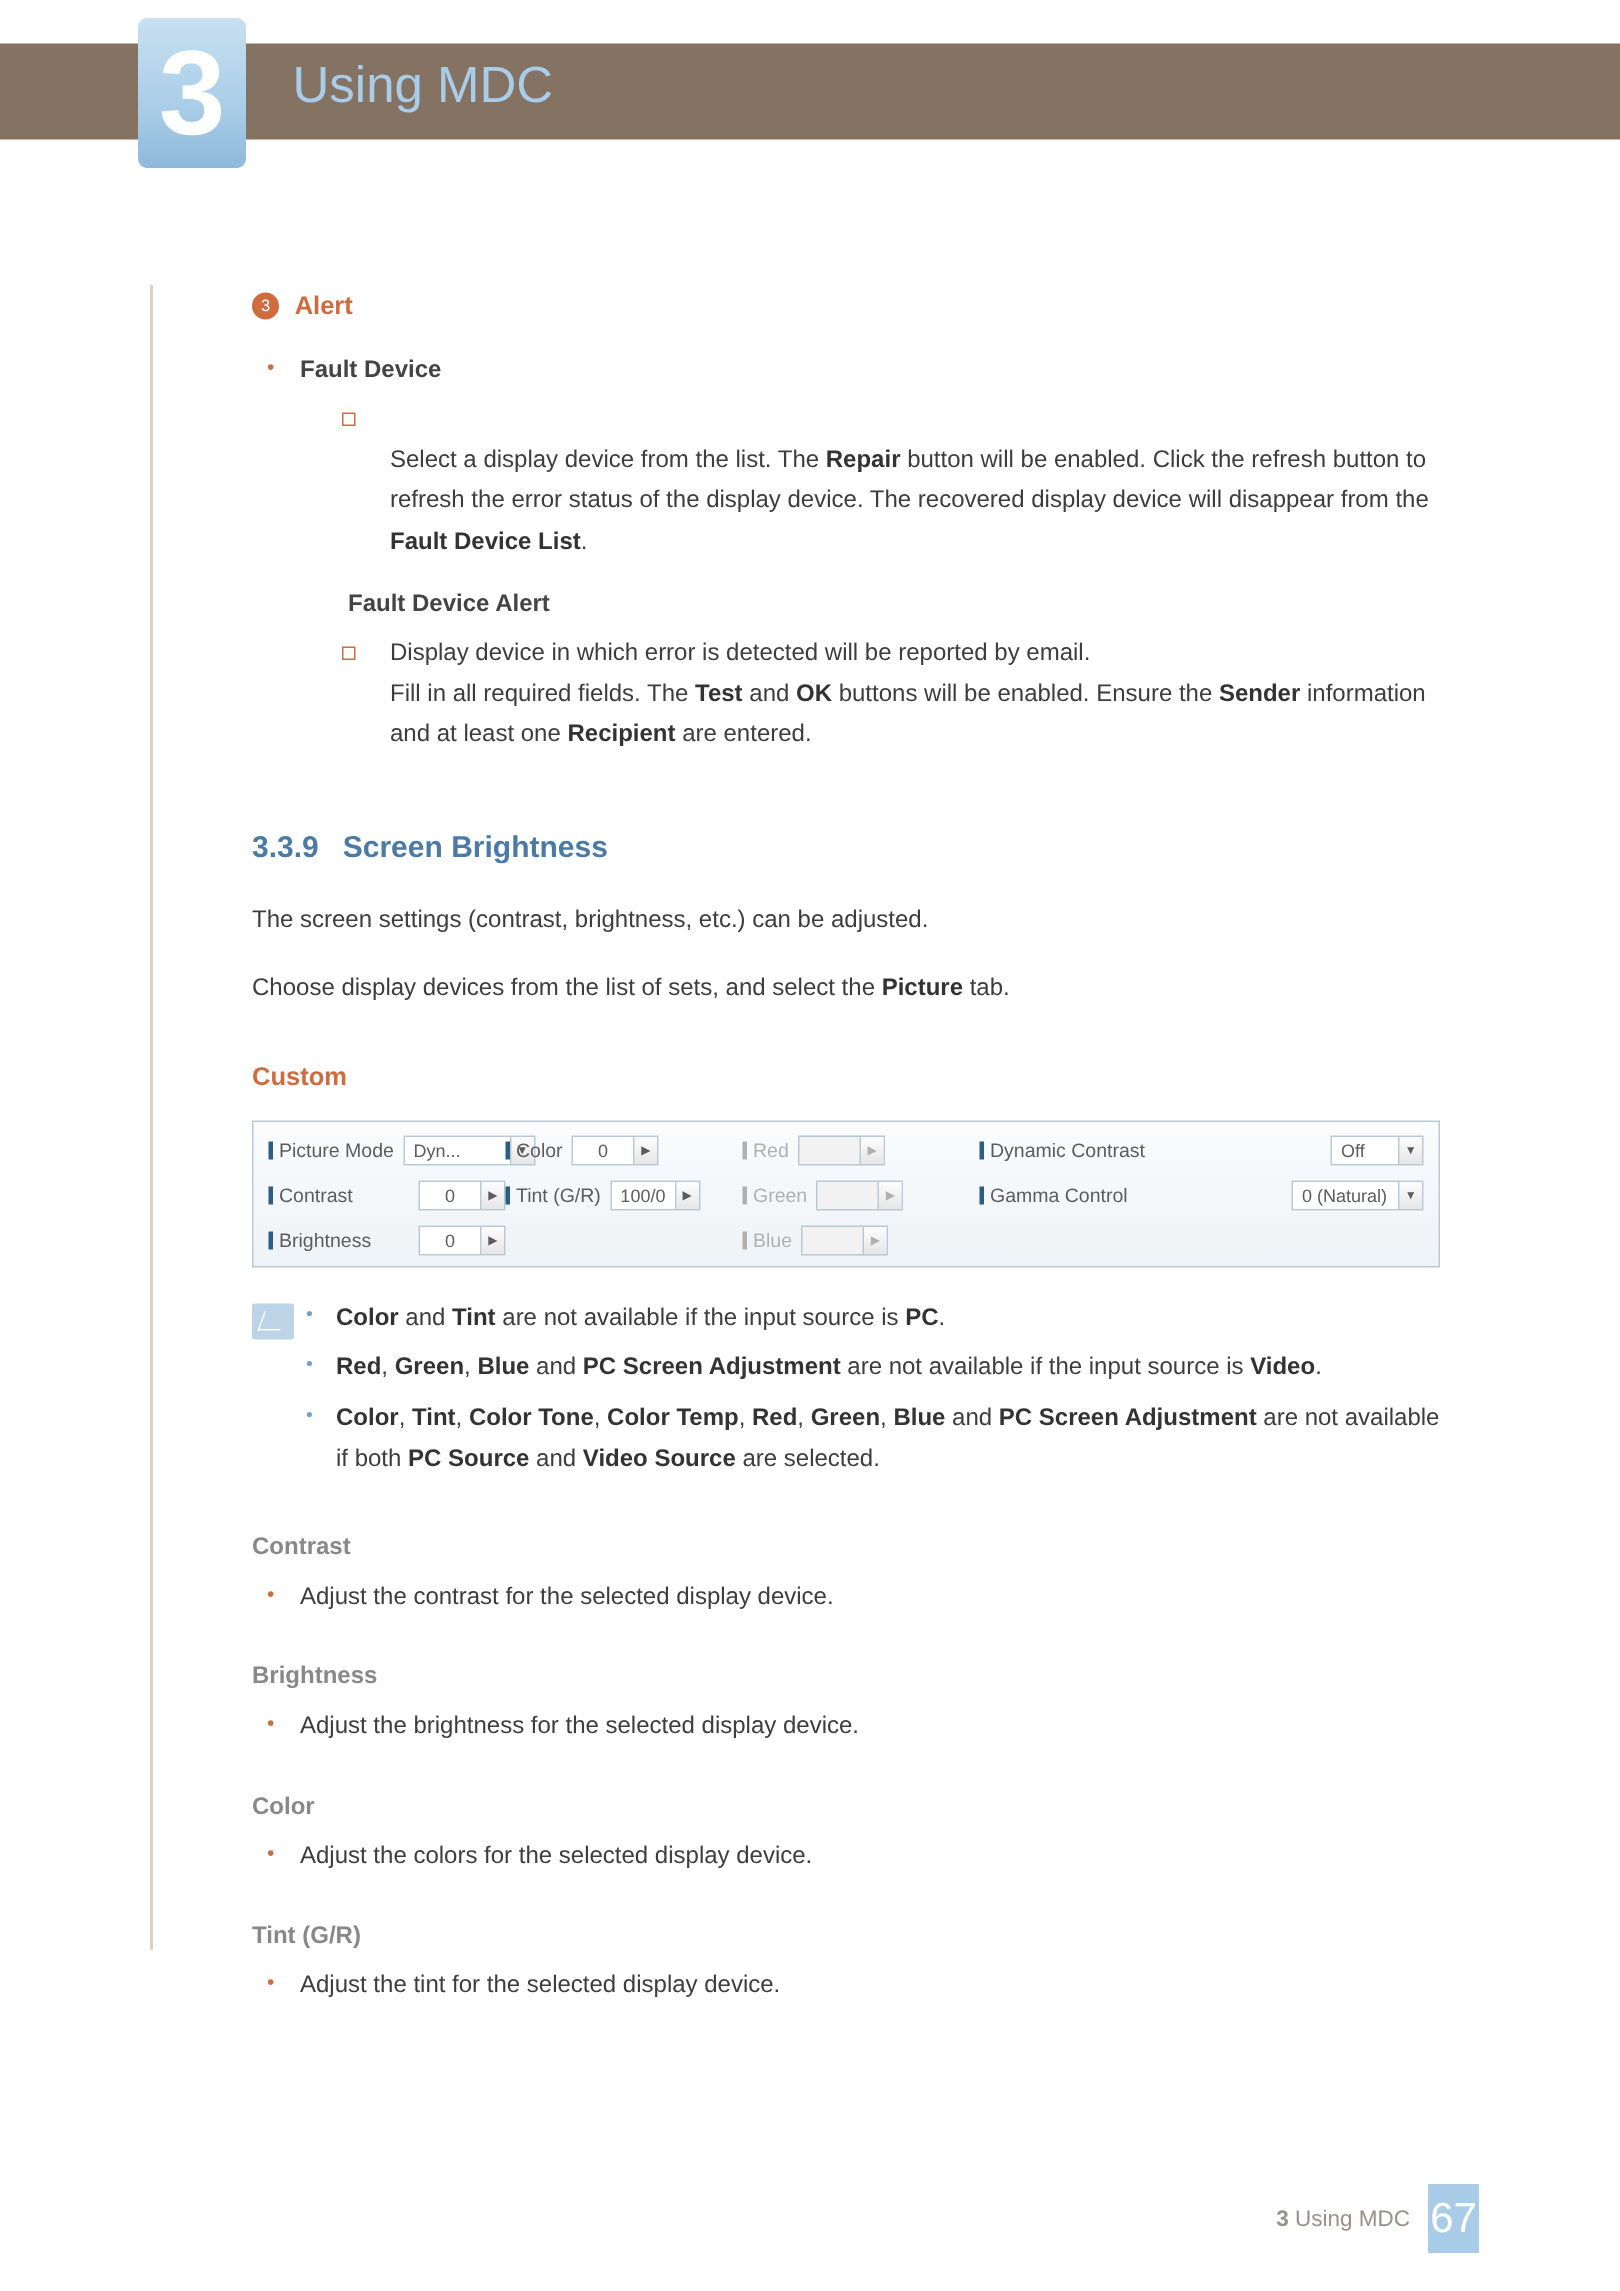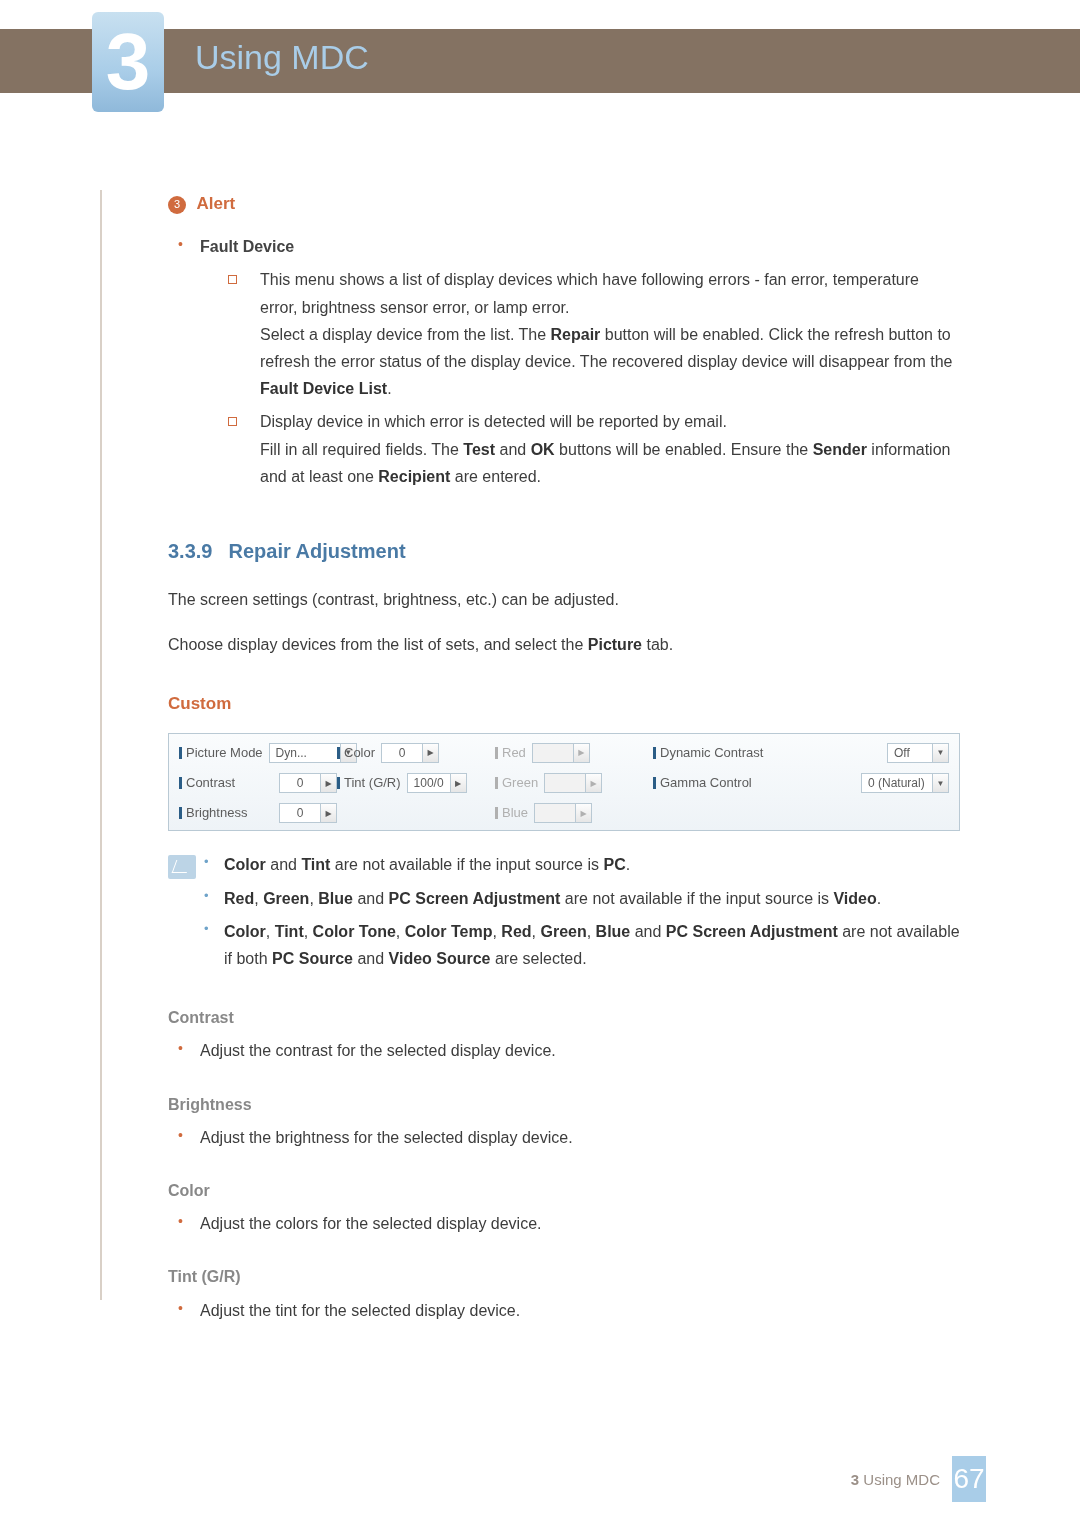--- a/index.html
+++ b/index.html
@@ -261,35 +261,38 @@
   <div class="alert-heading">
     <span class="circ-num">3</span>
     <span class="alert-title">Alert</span>
   </div>
 
   <ul class="bullet-list">
     <li class="bullet-item">
       <span class="sub-bold">Fault Device</span>
       <ul class="sq-list">
         <li class="sq-item">
-          <span>This menu shows a list of display devices which have following errors - fan error, temperature error, brightness sensor error, or lamp error.</span><br>
+          <br>
           <span>Select a display device from the list. The </span><b>Repair</b><span> button will be enabled. Click the refresh button to refresh the error status of the display device. The recovered display device will disappear from the </span><b>Fault Device List</b><span>.</span>
         </li>
       </ul>
+      <div style="margin-top:14px; padding-left:32px;">
+        <span class="sub-bold">Fault Device Alert</span>
+      </div>
       <ul class="sq-list">
         <li class="sq-item">
           <span>Display device in which error is detected will be reported by email.</span><br>
           <span>Fill in all required fields. The </span><b>Test</b><span> and </span><b>OK</b><span> buttons will be enabled. Ensure the </span><b>Sender</b><span> information and at least one </span><b>Recipient</b><span> are entered.</span>
         </li>
       </ul>
     </li>
   </ul>
 
   <h2 class="section-number">
-    <span class="num">3.3.9</span><span>Repair Adjustment</span>
+    <span class="num">3.3.9</span><span>Screen Brightness</span>
   </h2>
 
   <p class="para">The screen settings (contrast, brightness, etc.) can be adjusted.</p>
   <p class="para">
     <span>Choose display devices from the list of sets, and select the </span><b>Picture</b><span> tab.</span>
   </p>
 
   <div class="custom-h">Custom</div>
 
   <div class="panel">

